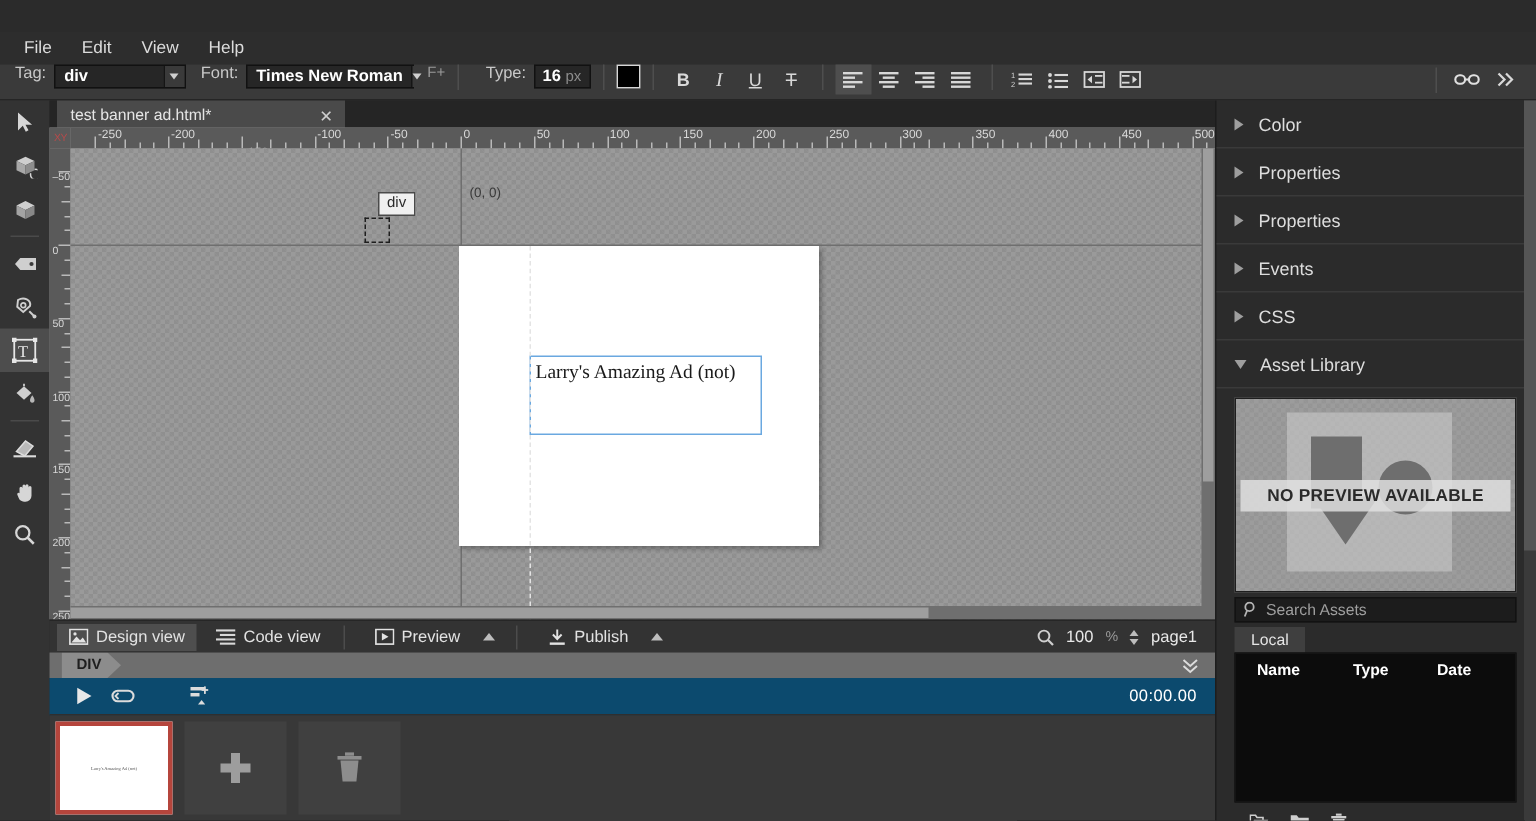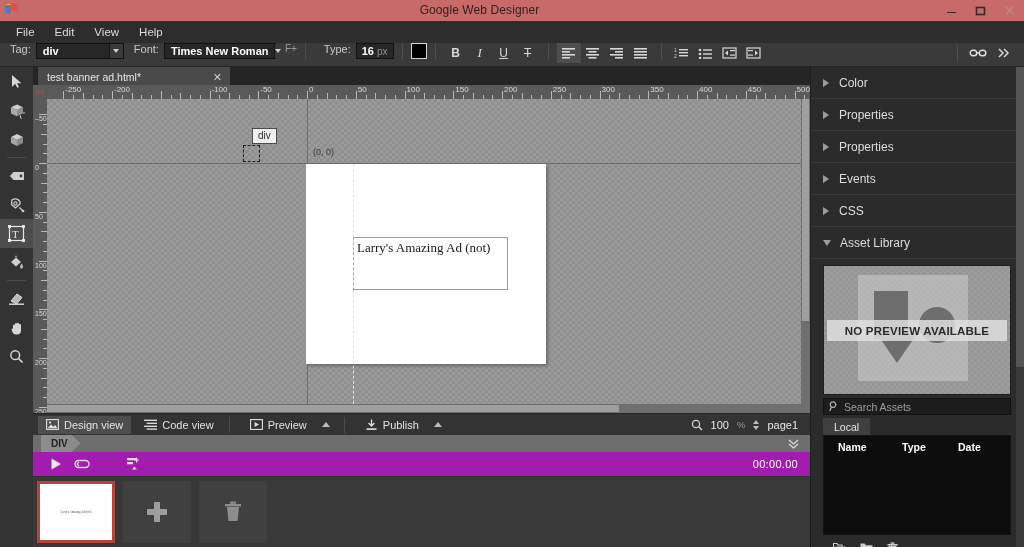--- a/index.html
+++ b/index.html
@@ -208,21 +208,21 @@
   .crumb {
     position: absolute; left: 8px; top: 0; height: 17px; background: #8c8c8c;
     display: flex; align-items: center; padding: 0 13px 0 10px;
     font-size: 10px; font-weight: bold; color: #1f1f1f;
     clip-path: polygon(0 0, calc(100% - 9px) 0, 100% 50%, calc(100% - 9px) 100%, 0 100%);
   }
   .tl-collapse { position: absolute; right: 10px; top: 2px; color: #d8d8d8; }
 
   .tl-ctrl {
     position: absolute; top: 452px; left: 33px; width: 777px; height: 25px;
-    background: #a21caf; display: flex; align-items: center;
+    background: #0c4a6e; display: flex; align-items: center;
     border-bottom: 1px solid #2f2f2f;
   }
   .tlbtn { width: 26px; height: 22px; display: flex; align-items: center; justify-content: center; color: #e0e0e0; }
   .tlbtn svg { display: block; }
   .timecode {
     margin-left: auto; padding-right: 12px; font-size: 11px; color: #fff; letter-spacing: .3px;
   }
 
   .tl-frames {
     position: absolute; top: 477px; left: 33px; width: 777px; height: 70px;
@@ -308,45 +308,20 @@
   .afbtn { color: #cfcfcf; }
   .afbtn svg { display: block; }
   .rp-scroll { position: absolute; right: 0; top: 0; bottom: 0; width: 8px; background: #3a3a3a; }
   .rp-scroll .thumb { position: absolute; top: 0; left: 0; width: 8px; height: 300px; background: #555; }
 </style>
 </head>
 <body>
 
 <div id="app">
 
-  <div class="titlebar">
-    <div class="tb-logo">
-      <div class="s1"></div>
-        <div class="s2"></div>
-        <div class="s3"></div>
-    </div>
-    <div class="tb-title">Google Web Designer</div>
-    <div class="tb-controls">
-      <div class="tb-btn">
-        <svg width="11" height="11" viewBox="0 0 11 11">
-            <rect x="1" y="7" width="9" height="1" fill="#3b2626"></rect>
-          </svg>
-      </div>
-      <div class="tb-btn">
-        <svg width="11" height="11" viewBox="0 0 11 11">
-            <rect x="1.5" y="2.5" width="8" height="7" fill="none" stroke="#3b2626" stroke-width="1.6"></rect>
-          </svg>
-      </div>
-      <div class="tb-btn close">
-        <svg width="11" height="11" viewBox="0 0 11 11">
-            <path d="M2 2 L9 9 M9 2 L2 9" stroke="#b0918f" stroke-width="1.3"></path>
-          </svg>
-      </div>
-    </div>
-  </div>
 
   <div class="menubar">
     <div class="menu-item">File</div>
     <div class="menu-item">Edit</div>
     <div class="menu-item">View</div>
     <div class="menu-item">Help</div>
   </div>
 
   <div class="toolbar">
     <span class="tbl">Tag:</span>
@@ -696,21 +671,21 @@
         <div class="rlabel v" style="left: 2px; top: 309.75px; width: 8px; word-break: break-all; line-height: 6px; font-size: 7px;">250</div>
       </div>
 
     <div class="canvas">
 
       <div class="guide-h" style="top:64px"></div>
       <div class="guide-v" style="left:260px"></div>
 
       <div class="divbadge" style="left:205px; top:29px">div</div>
       <div class="divhandle" style="left:196px; top:46px"></div>
-      <div class="origin-label" style="left:266px; top:48px">(0, 0)</div>
+      <div class="origin-label" style="left:266px; top:24px">(0, 0)</div>
 
       <div class="stage" style="left:259px; top:65px; width:240px; height:200px">
         <div class="adbox" style="left:47px; top:73px; width:155px; height:53px">
           <div class="adtext">Larry's Amazing Ad (not)</div>
         </div>
       </div>
       <div class="dash-v" style="left:306px; top:65px; height:250px"></div>
     </div>
 
     <div class="vscroll">

